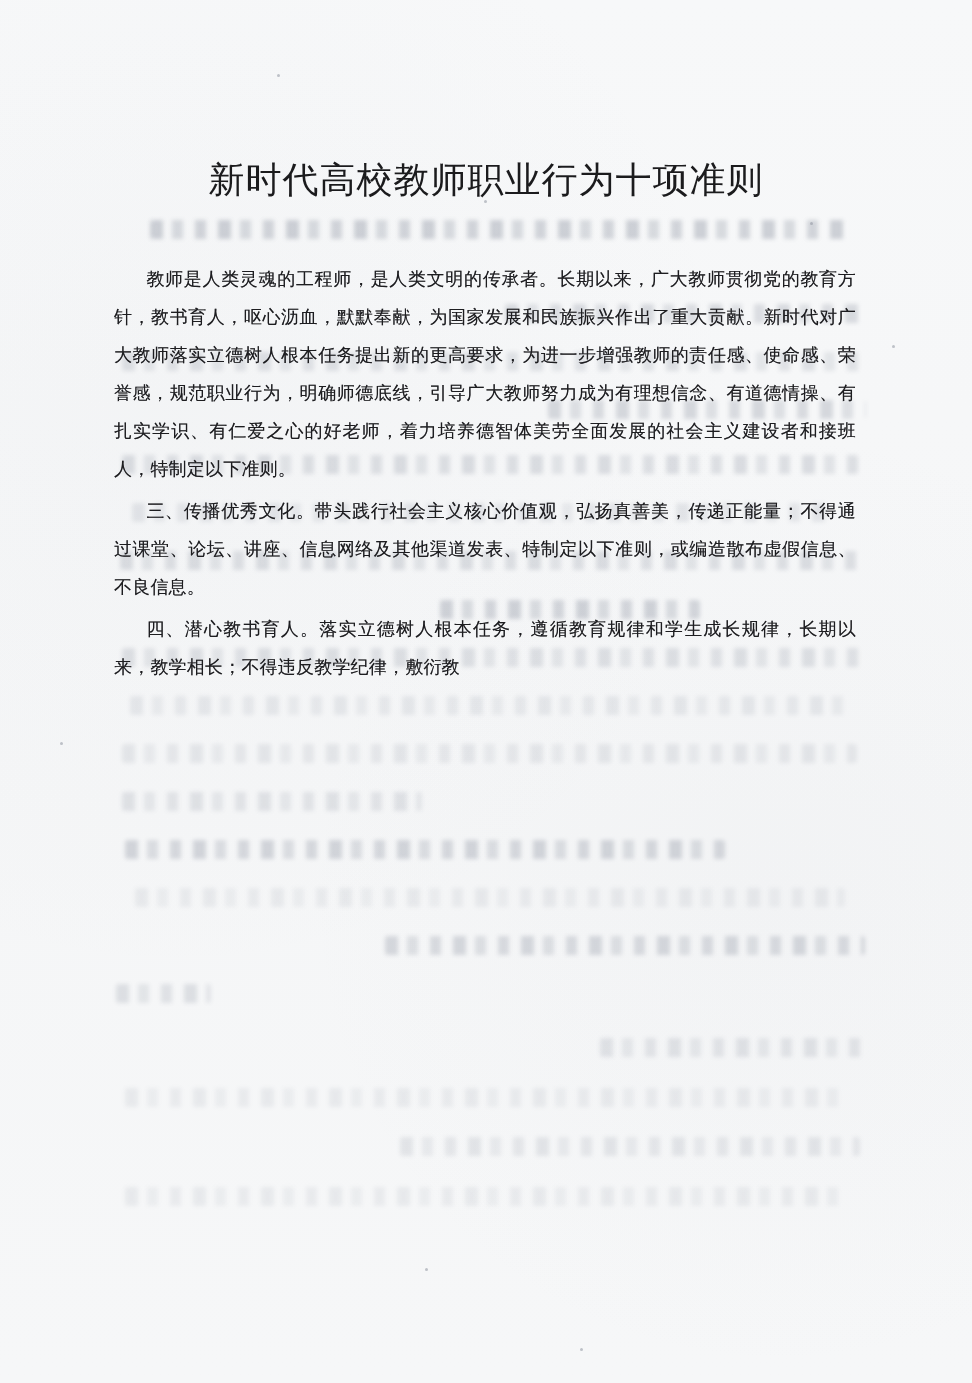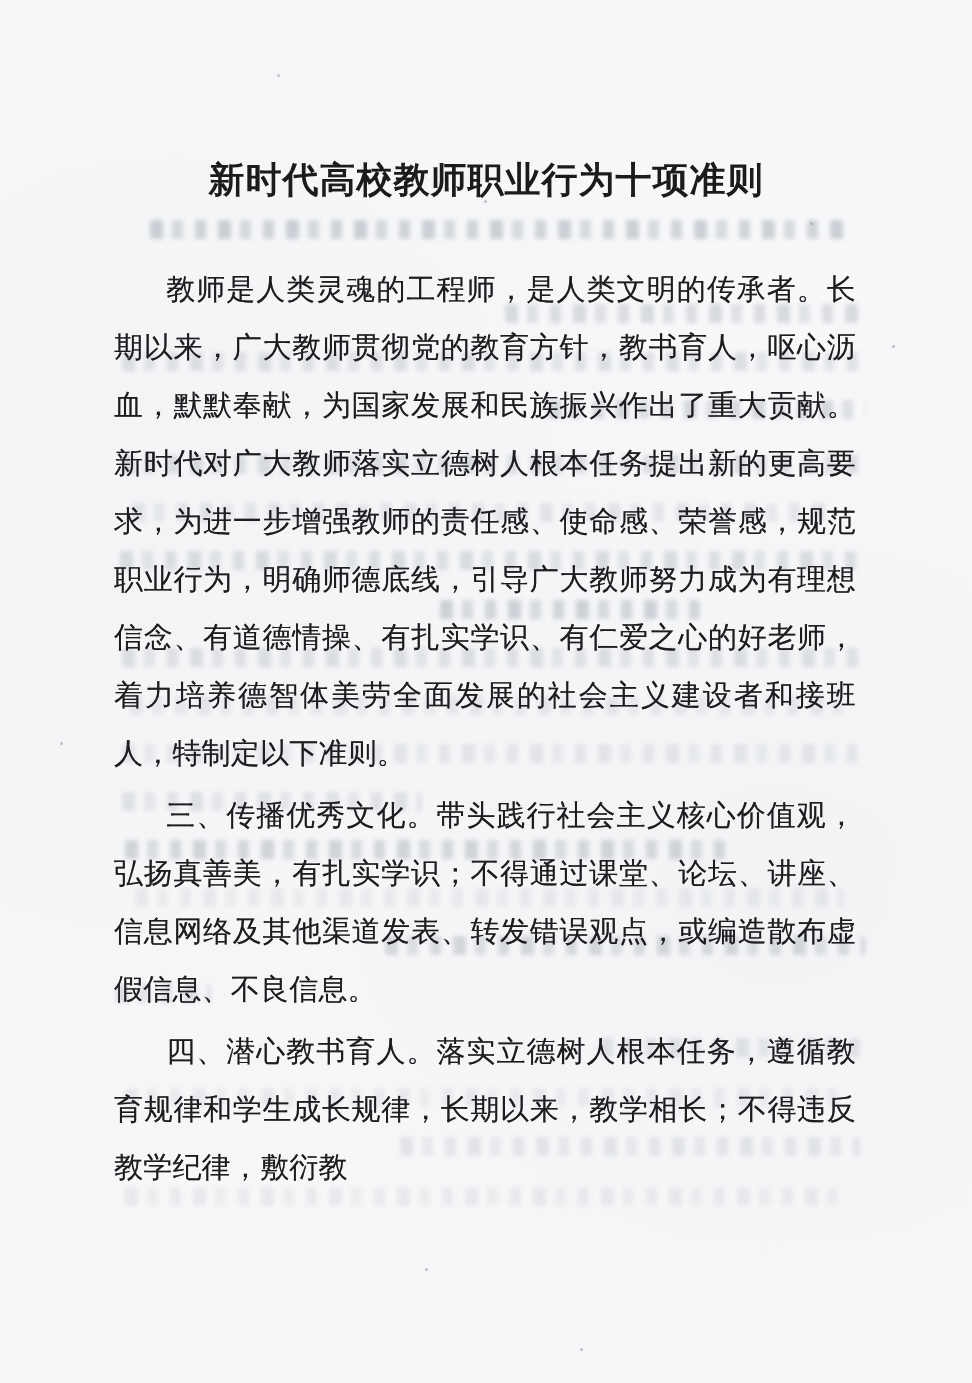--- a/index.html
+++ b/index.html
@@ -28,36 +28,36 @@
     pointer-events: none;
   }
   .doc-title {
     position: absolute;
     top: 156px;
     left: 0;
     width: 100%;
     margin: 0;
     text-align: center;
     font-size: 36px;
-    font-weight: 700;
+    font-weight: 400;
     letter-spacing: 1px;
     color: #1b1b1d;
     z-index: 3;
   }
   .content {
     position: absolute;
     top: 260px;
     left: 114px;
     width: 742px;
     z-index: 3;
   }
   .content p {
     margin: 0 0 4px 0;
-    font-size: 29px;
-    line-height: 58px;
+    font-size: 18px;
+    line-height: 38px;
     letter-spacing: 0.2px;
     text-align: justify;
     text-justify: inter-character;
     text-indent: 1.8em;
     color: #1d1d20;
     text-shadow: 0 0 0.4px rgba(30,30,35,0.55);
   }
   
   .ghost {
     position: absolute;
@@ -116,17 +116,17 @@
   <span class="speck" style="top:222px; left:810px;"></span>
   <span class="speck" style="top:345px; left:892px;"></span>
   <span class="speck" style="top:742px; left:60px;"></span>
   <span class="speck" style="top:1268px; left:425px;"></span>
   <span class="speck" style="top:1348px; left:580px;"></span>
 
   <h1 class="doc-title">新时代高校教师职业行为十项准则</h1>
 
   <div class="content">
     <p>教师是人类灵魂的工程师，是人类文明的传承者。长期以来，广大教师贯彻党的教育方针，教书育人，呕心沥血，默默奉献，为国家发展和民族振兴作出了重大贡献。新时代对广大教师落实立德树人根本任务提出新的更高要求，为进一步增强教师的责任感、使命感、荣誉感，规范职业行为，明确师德底线，引导广大教师努力成为有理想信念、有道德情操、有扎实学识、有仁爱之心的好老师，着力培养德智体美劳全面发展的社会主义建设者和接班人，特制定以下准则。</p>
-    <p>三、传播优秀文化。带头践行社会主义核心价值观，弘扬真善美，有扎实学识；不得通过课堂、论坛、讲座、信息网络及其他渠道发表、转发错误观点，或编造散布虚假信息、不良信息。</p>
+    <p>三、传播优秀文化。带头践行社会主义核心价值观，弘扬真善美，传递正能量；不得通过课堂、论坛、讲座、信息网络及其他渠道发表、特制定以下准则，或编造散布虚假信息、不良信息。</p>
     <p>四、潜心教书育人。落实立德树人根本任务，遵循教育规律和学生成长规律，长期以来，教学相长；不得违反教学纪律，敷衍教</p>
   </div>
 
 </div>
 
 </body></html>

